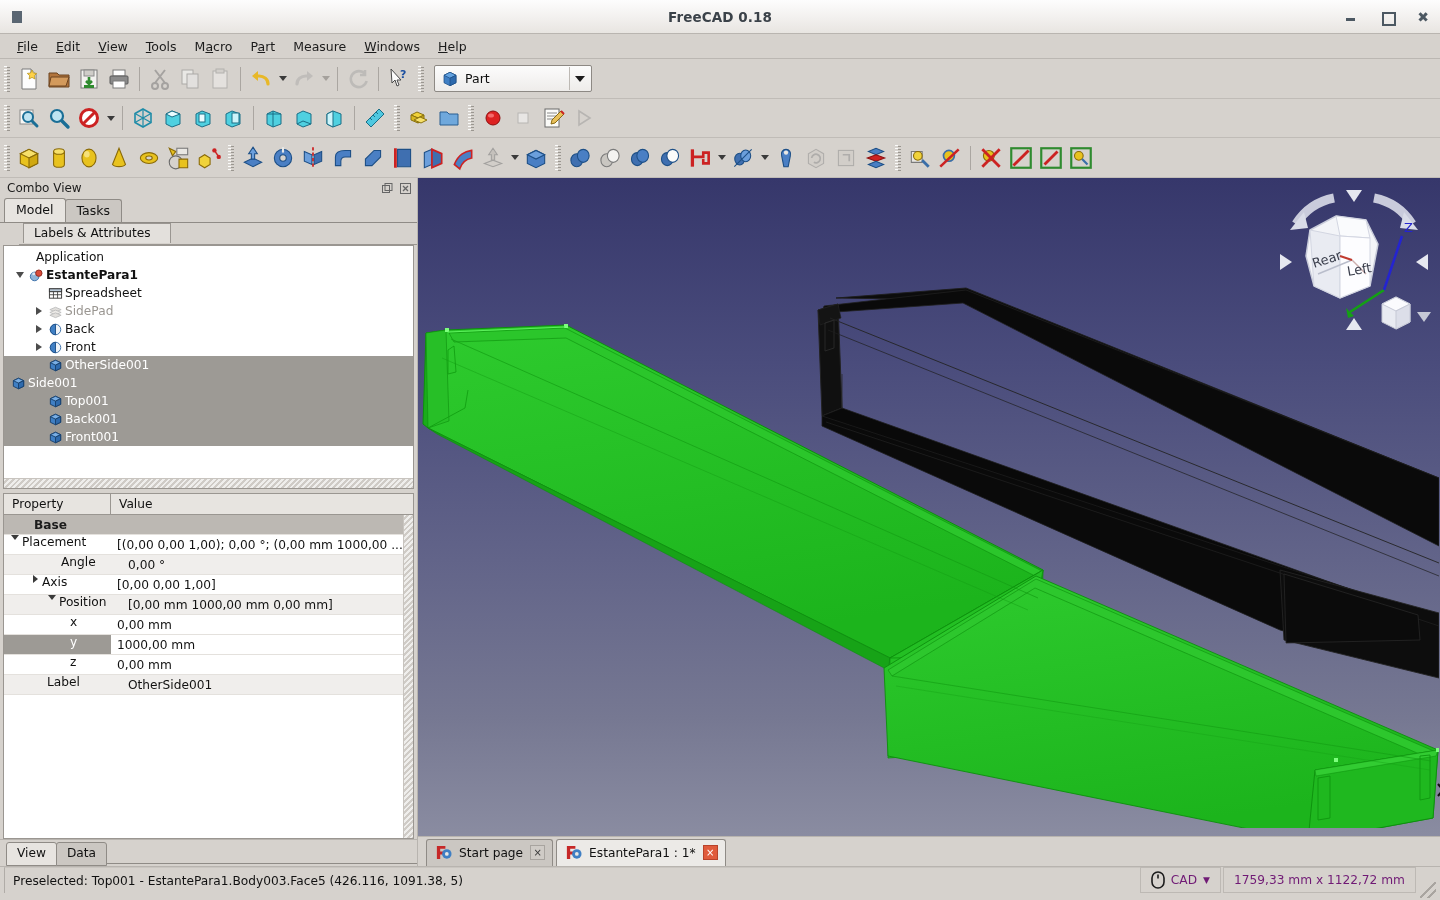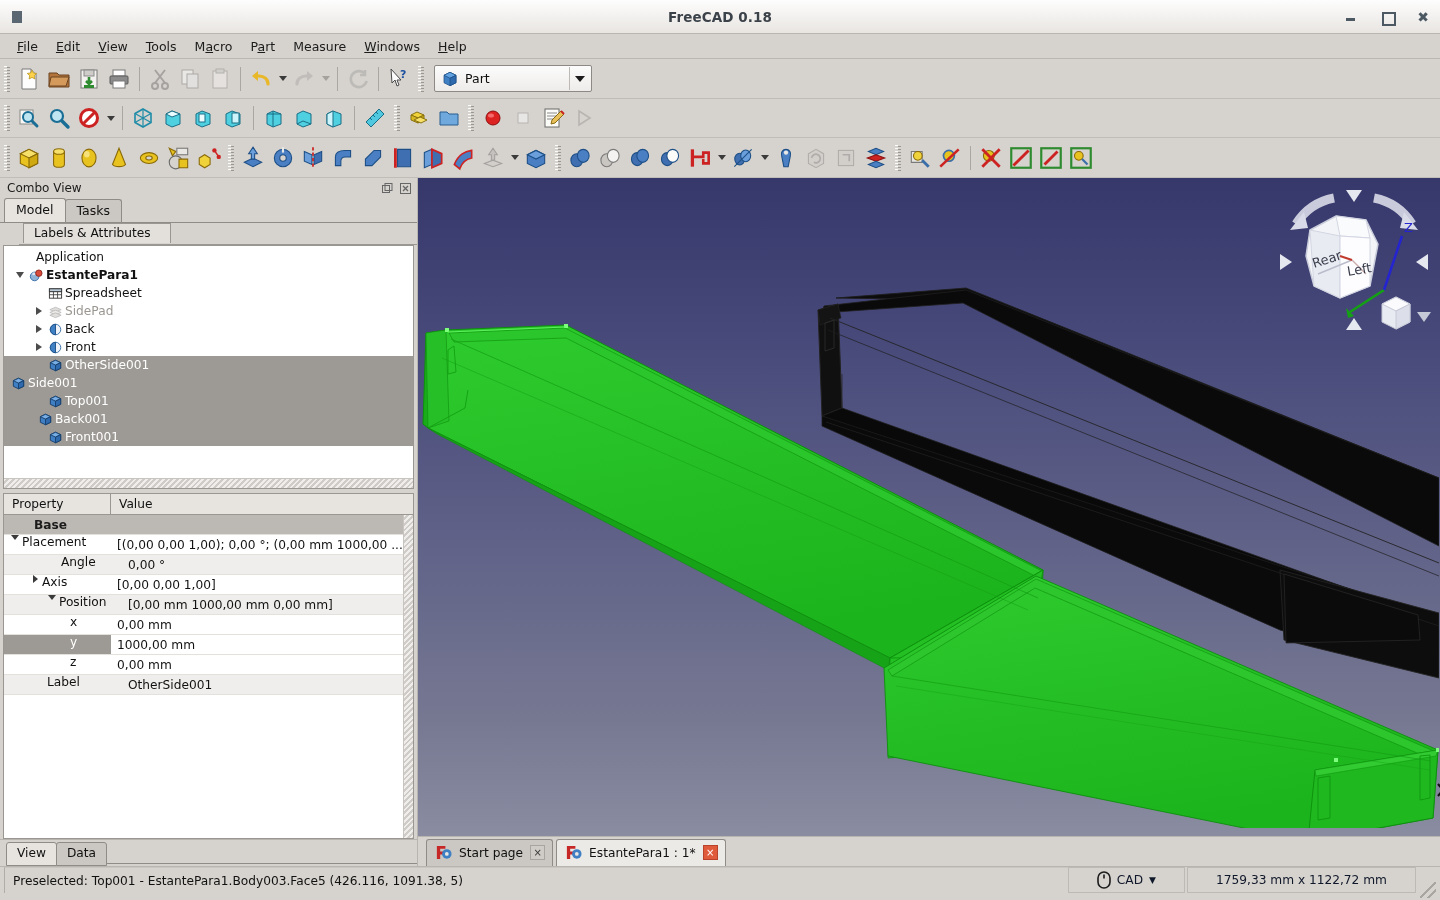--- a/index.html
+++ b/index.html
@@ -184,22 +184,22 @@
   .statusbar {
     height: 34px; flex: 0 0 34px; background: #d6d2cd;
     border-top: 1px solid #b8b4af; display: flex; align-items: flex-start; padding: 0 4px;
   }
   .status-msg {
     flex: 1 1 auto; height: 26px; display: flex; align-items: center;
     padding: 0 8px; font-size: 12.2px; color: #111;
     border-left: 1px solid #b0aca7; border-top: 1px solid #c9c5c0;
   }
   .status-box {
-    height: 26px; display: flex; align-items: center; gap: 6px; padding: 0 28px;
-    font-size: 12.2px; color: #0f172a; border-left: 1px solid #b0aca7; border-right: 1px solid #eeecea;
+    height: 26px; display: flex; align-items: center; gap: 6px; padding: 0 10px;
+    font-size: 12.2px; color: #701a75; border-left: 1px solid #b0aca7; border-right: 1px solid #eeecea;
     cursor: default;
   }
   .status-box.nav { border: 1px solid #bdb9b4; margin-right: 2px; }
   .status-box.dim2 { border: 1px solid #bdb9b4; margin-right: 2px; }
   .grip-corner {
     width: 16px; height: 16px; margin-left: 2px; align-self: flex-end; margin-bottom: 2px;
     background:
       linear-gradient(135deg, transparent 0 45%, #a9a5a0 45% 55%, transparent 55% 100%),
       linear-gradient(135deg, transparent 0 70%, #a9a5a0 70% 80%, transparent 80% 100%);
   }
@@ -801,21 +801,21 @@
             <div class="ticon">
               <svg width="15" height="15" viewBox="0 0 16 16">
                 <path d="M2.5 5l5.5-2.6L13.5 5v6L8 13.6 2.5 11z" fill="#3f7fc4" stroke="#17406d"></path>
                 <path d="M2.5 5L8 2.4 13.5 5 8 7.6z" fill="#79aee4" stroke="#17406d"></path>
                 <path d="M8 7.6v6l5.5-2.6V5z" fill="#2e6aad" stroke="#17406d"></path>
               </svg>
             </div>
             <div class="tlabel">Top001</div>
           </div>
 
-          <div class="trow sel" style="padding-left:32px">
+          <div class="trow sel" style="padding-left:42px">
             <div class="ticon">
               <svg width="15" height="15" viewBox="0 0 16 16">
                 <path d="M2.5 5l5.5-2.6L13.5 5v6L8 13.6 2.5 11z" fill="#3f7fc4" stroke="#17406d"></path>
                 <path d="M2.5 5L8 2.4 13.5 5 8 7.6z" fill="#79aee4" stroke="#17406d"></path>
                 <path d="M8 7.6v6l5.5-2.6V5z" fill="#2e6aad" stroke="#17406d"></path>
               </svg>
             </div>
             <div class="tlabel">Back001</div>
           </div>
 

